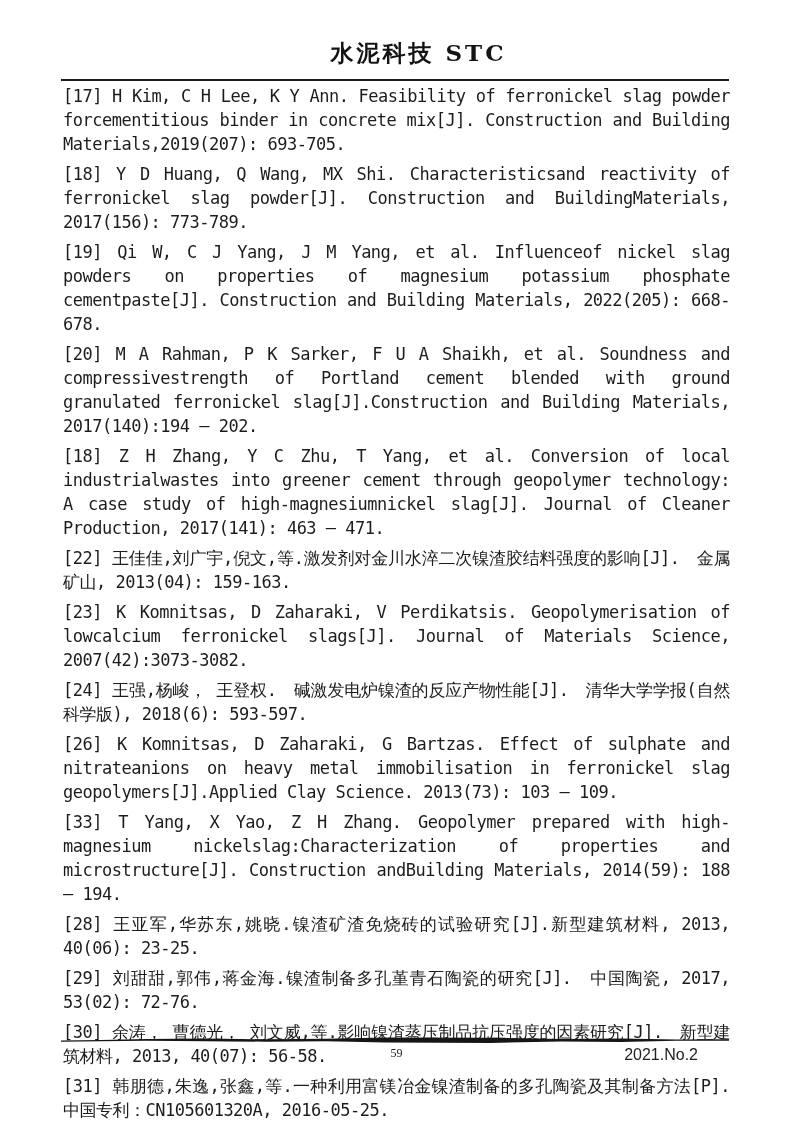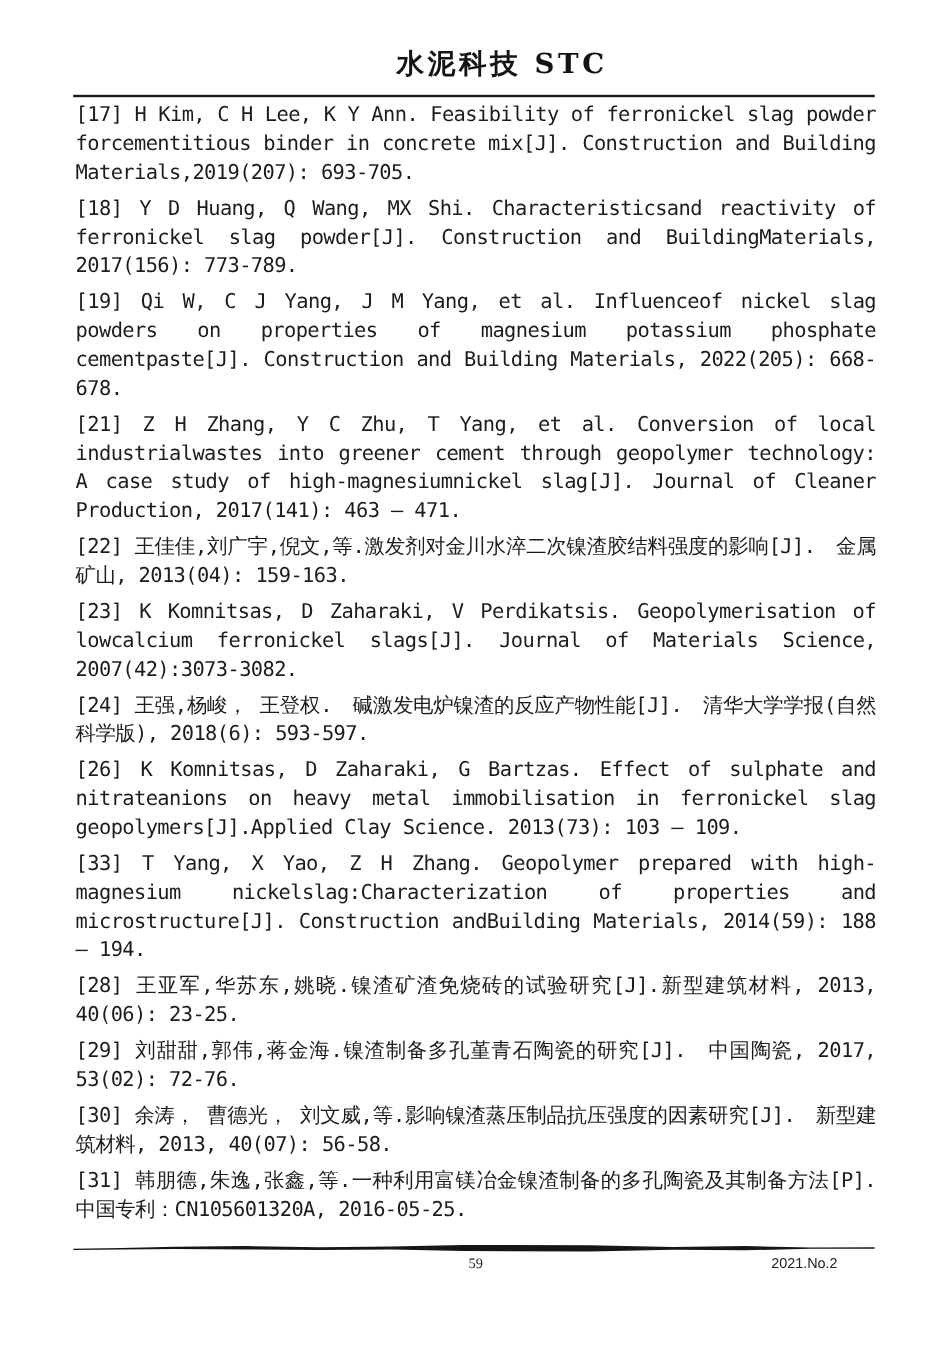--- a/index.html
+++ b/index.html
@@ -69,38 +69,39 @@
     text-align: center;
     font-family: Liberation Serif, serif;
     font-size: 12px;
     color: #222;
   }
   .footer-issue {
     position: absolute;
     top: 1046px;
     right: 95px;
     font-family: "Liberation Sans", "DejaVu Sans", sans-serif;
-    font-size: 12px;
+    font-size: 16px;
     color: #222;
   }
 </style>
 </head>
 <body>
 
 <div class="page">
 
   <div class="header-title">水泥科技 STC</div>
 
   <div class="header-rule"></div>
 
   <div class="content" id="refs">
       <p class="ref">[17] H Kim, C H Lee, K Y Ann. Feasibility of ferronickel slag powder forcementitious binder in concrete mix[J]. Construction and Building Materials,2019(207): 693-705.</p>
       <p class="ref">[18] Y D Huang, Q Wang, MX Shi. Characteristicsand reactivity of ferronickel slag powder[J]. Construction and BuildingMaterials, 2017(156): 773-789.</p>
       <p class="ref">[19] Qi W, C J Yang, J M Yang, et al. Influenceof nickel slag powders on properties of magnesium potassium phosphate cementpaste[J]. Construction and Building Materials, 2022(205): 668-678.</p>
-      <p class="ref">[21] Z H Zhang, Y C Zhu, T Yang, et al. Conversion of local industrialwastes into greener cement through geopolymer technology: A case study of high-magnesiumnickel slag[J]. Journal of Cleaner Production, 2017(141): 463 – 471.</p>
+      <p class="ref">[20] M A Rahman, P K Sarker, F U A Shaikh, et al. Soundness and compressivestrength of Portland cement blended with ground granulated ferronickel slag[J].Construction and Building Materials, 2017(140):194 – 202.</p>
+      <p class="ref">[18] Z H Zhang, Y C Zhu, T Yang, et al. Conversion of local industrialwastes into greener cement through geopolymer technology: A case study of high-magnesiumnickel slag[J]. Journal of Cleaner Production, 2017(141): 463 – 471.</p>
       <p class="ref">[22] 王佳佳,刘广宇,倪文,等.激发剂对金川水淬二次镍渣胶结料强度的影响[J].　金属矿山, 2013(04): 159-163.</p>
       <p class="ref">[23] K Komnitsas, D Zaharaki, V Perdikatsis. Geopolymerisation of lowcalcium ferronickel slags[J]. Journal of Materials Science, 2007(42):3073-3082.</p>
       <p class="ref">[24] 王强,杨峻， 王登权.　碱激发电炉镍渣的反应产物性能[J].　清华大学学报(自然科学版), 2018(6): 593-597.</p>
       <p class="ref">[26] K Komnitsas, D Zaharaki, G Bartzas. Effect of sulphate and nitrateanions on heavy metal immobilisation in ferronickel slag geopolymers[J].Applied Clay Science. 2013(73): 103 – 109.</p>
       <p class="ref">[33] T Yang, X Yao, Z H Zhang. Geopolymer prepared with high-magnesium nickelslag:Characterization of properties and microstructure[J]. Construction andBuilding Materials, 2014(59): 188 – 194.</p>
       <p class="ref">[28] 王亚军,华苏东,姚晓.镍渣矿渣免烧砖的试验研究[J].新型建筑材料, 2013, 40(06): 23-25.</p>
       <p class="ref">[29] 刘甜甜,郭伟,蒋金海.镍渣制备多孔堇青石陶瓷的研究[J].　中国陶瓷, 2017, 53(02): 72-76.</p>
       <p class="ref">[30] 余涛， 曹德光， 刘文威,等.影响镍渣蒸压制品抗压强度的因素研究[J].　新型建筑材料, 2013, 40(07): 56-58.</p>
       <p class="ref">[31] 韩朋德,朱逸,张鑫,等.一种利用富镁冶金镍渣制备的多孔陶瓷及其制备方法[P].　中国专利：CN105601320A, 2016-05-25.</p>
     </div>

